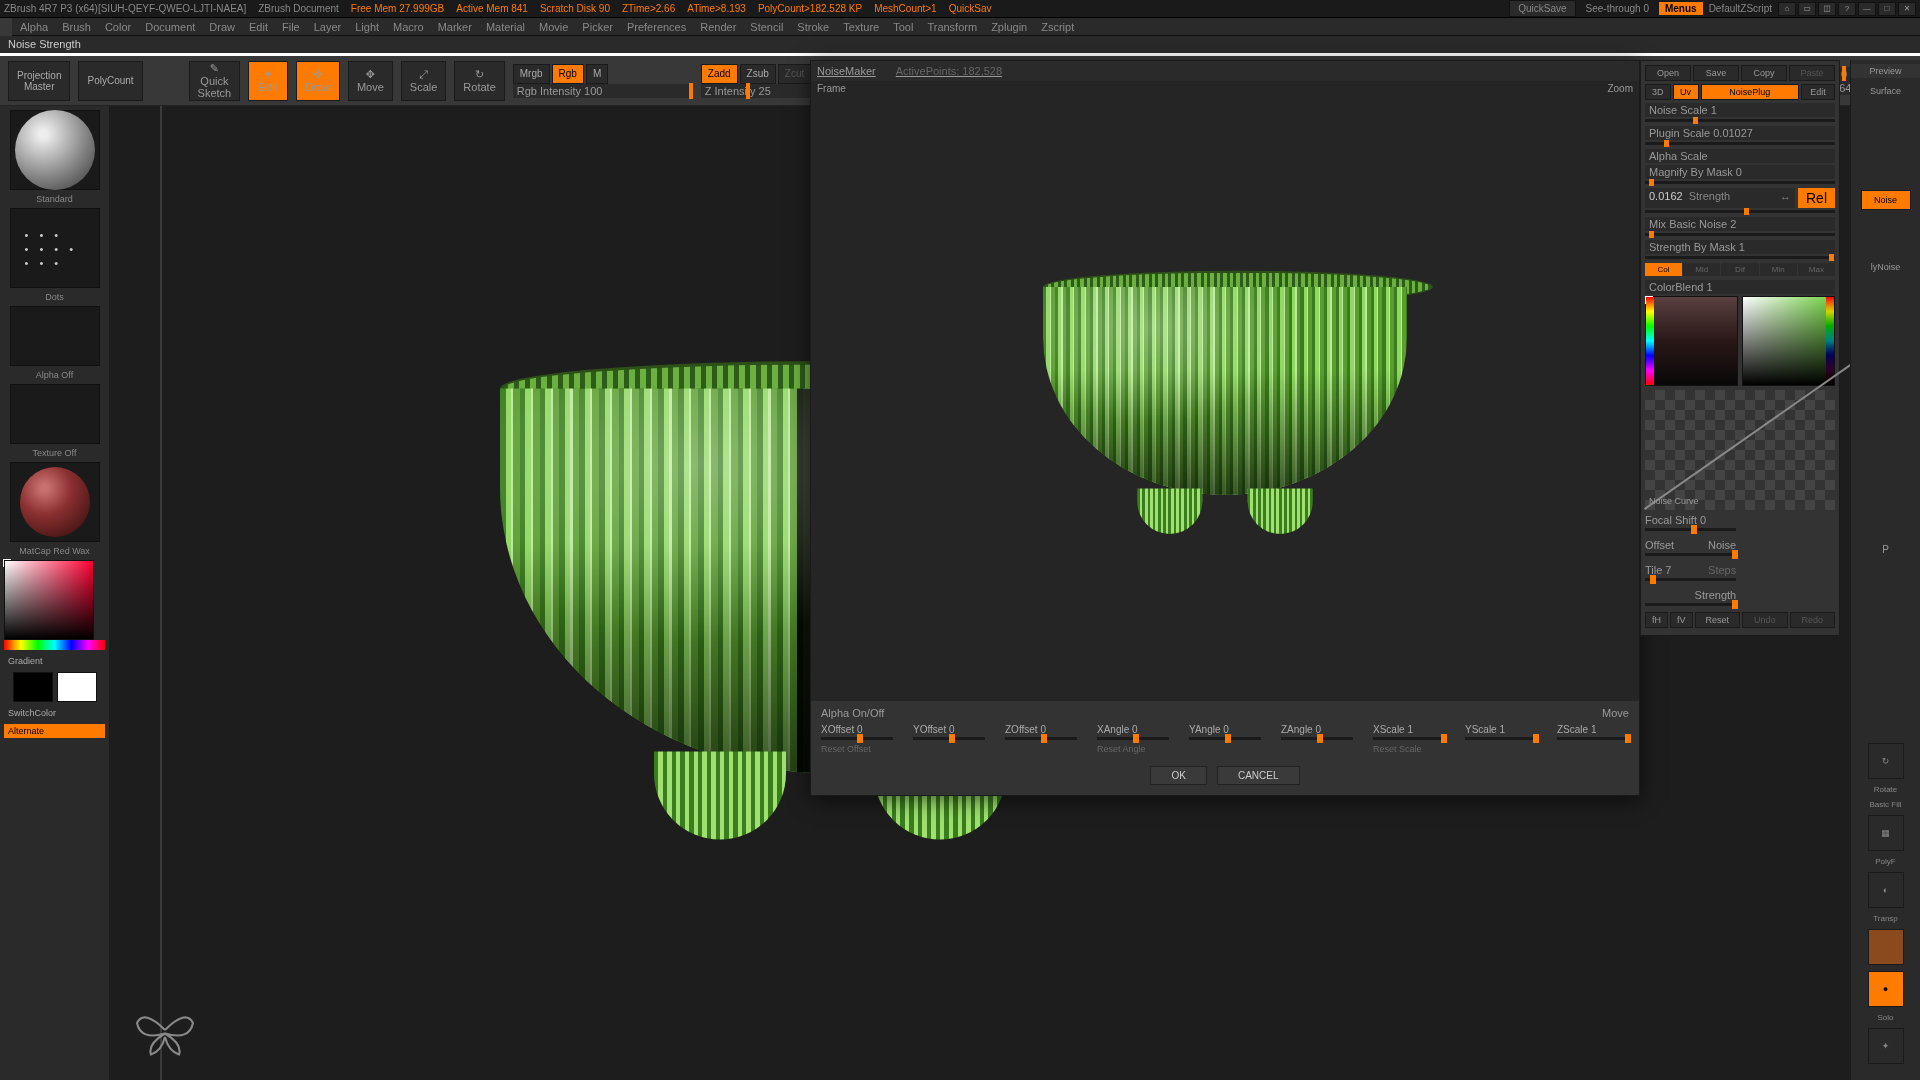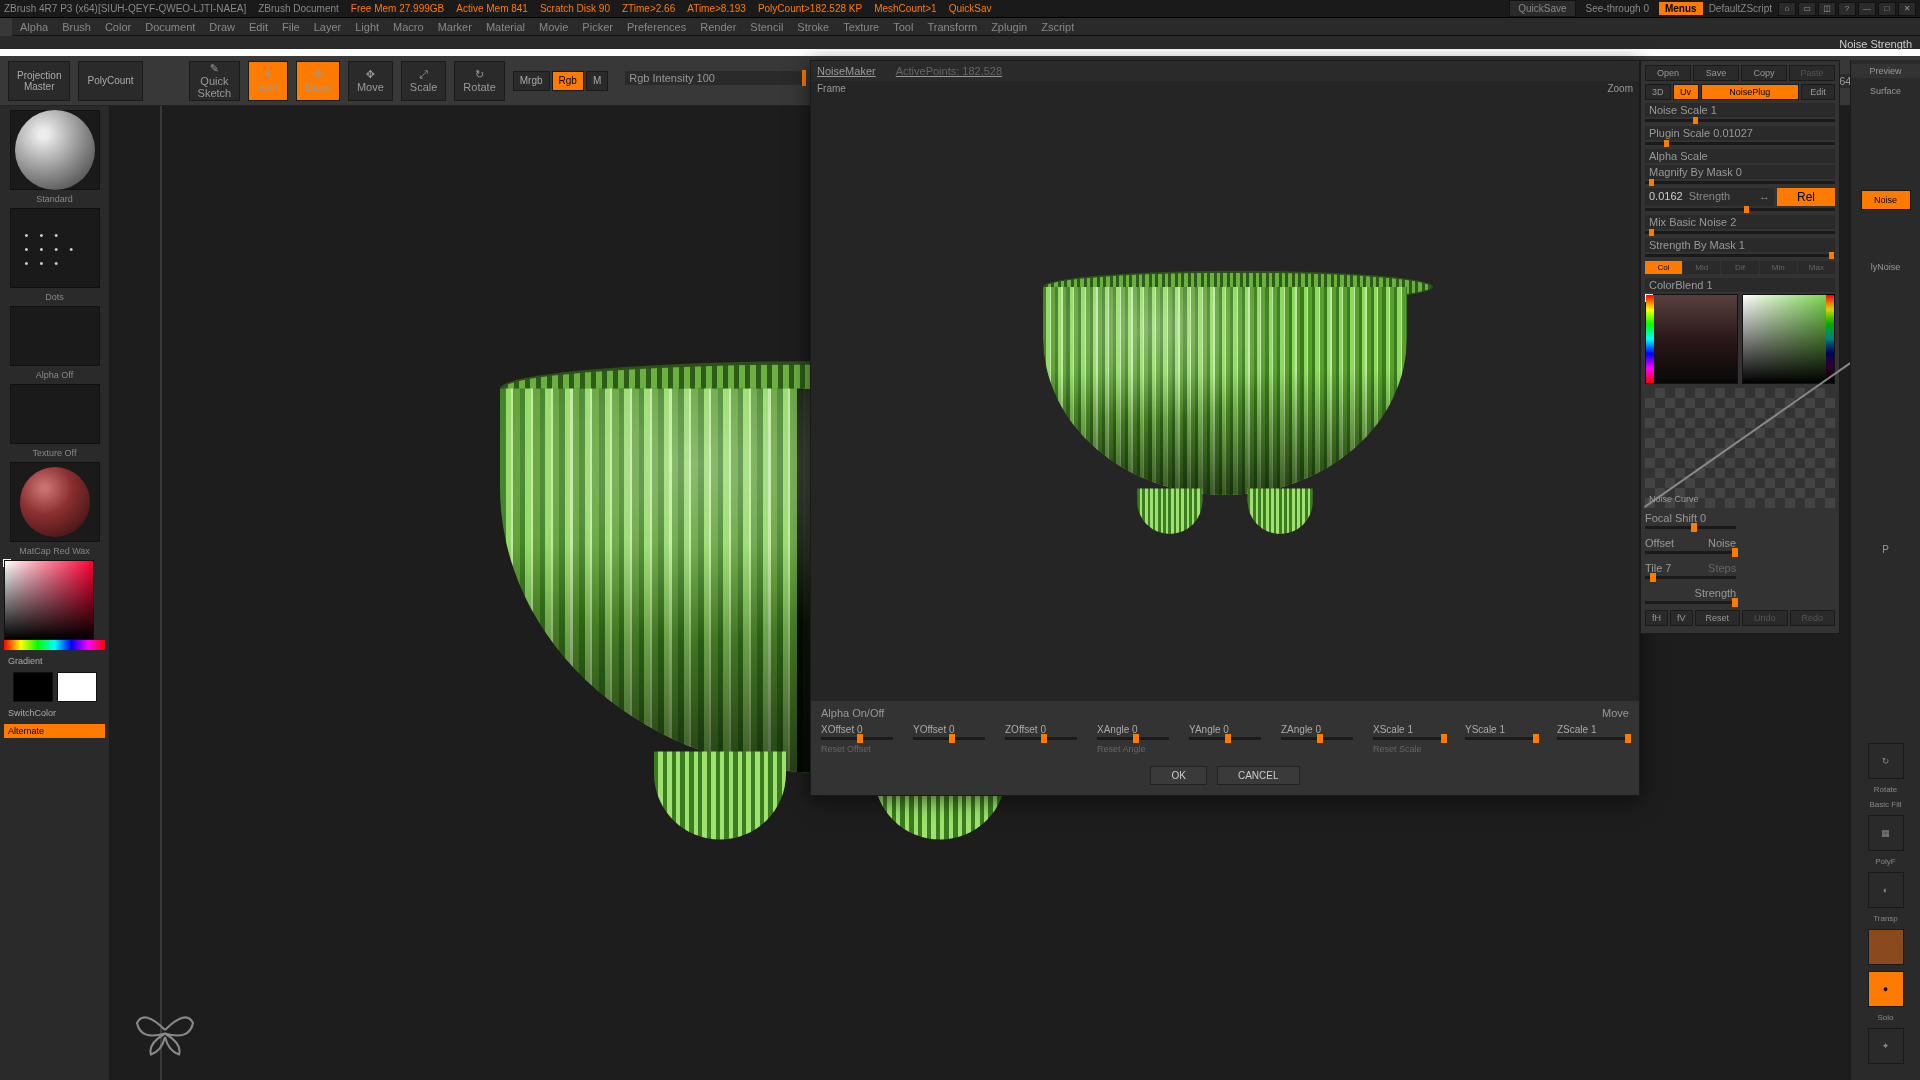--- a/index.html
+++ b/index.html
@@ -5,26 +5,26 @@
 * { margin:0; padding:0; box-sizing:border-box; font-family:Arial,sans-serif; font-size:11px; color:#999; user-select:none; }
 body { background:#383838; width:1920px; height:1080px; overflow:hidden; position:relative; }
 .topbar { height:18px; background:#1a1a1a; display:flex; align-items:center; padding:0 4px; border-bottom:1px solid #000; }
 .topbar .left { display:flex; gap:12px; flex:1; }
 .topbar .status-seg { color:#888; font-size:10px; }
 .menus-badge { background:#ff7b00; color:#000; padding:1px 6px; font-weight:bold; font-size:10px; }
 .topbar .right-icons { display:flex; gap:2px; }
 .win-btn { width:18px; height:14px; background:#2a2a2a; border:1px solid #111; display:flex; align-items:center; justify-content:center; font-size:8px; }
 .menubar { height:18px; background:#2a2a2a; display:flex; align-items:center; gap:14px; padding:0 8px; font-size:10px; border-bottom:1px solid #111;margin-left:12px; }
 .menubar span { color:#888; }
-.hint-bar { height:20px; background:#2a2a2a; padding:2px 8px; font-size:11px; color:#ccc; border-bottom:7px solid #ffffff;text-align:right; }
+.hint-bar { height:20px; background:#2a2a2a; padding:2px 8px; font-size:11px; color:#ccc; border-bottom:3px solid #ffffff; }
 .toolbar { height:50px; background:#383838; display:flex; align-items:center; gap:8px; padding:0 8px; border-bottom:1px solid #222; }
 .tool-btn { background:#2a2a2a; border:1px solid #1a1a1a; padding:4px 8px; font-size:10px; color:#aaa; text-align:center; min-width:40px; height:40px; display:flex; flex-direction:column; justify-content:center; align-items:center; }
 .tool-btn.active { background:#ff7b00; color:#000; }
 .tool-btn.small { height:20px; padding:2px 6px; min-width:30px; }
-.tool-group { display:flex; flex-direction:row; gap:17px; }
+.tool-group { display:flex; flex-direction:column; gap:0; }
 .tool-row { display:flex; gap:2px; align-items:center; }
 .tool-slider { width:180px; height:14px; background:#2a2a2a; position:relative; font-size:9px; padding:1px 4px; }
 .tool-slider .knob { position:absolute; top:-1px; width:4px; height:16px; background:#ff7b00; }
 .left-panel { position:absolute; left:0; top:106px; width:110px; height:calc(100% - 106px); background:#2a2a2a; border-right:1px solid #1a1a1a; padding:4px; display:flex; flex-direction:column; gap:4px; }
 .swatch-box { width:90px; height:80px; background:#1a1a1a; border:1px solid #111; margin:0 auto; display:flex; align-items:center; justify-content:center; position:relative; }
 .swatch-label { font-size:9px; text-align:center; color:#888; }
 .brush-preview { width:80px; height:80px; border-radius:50%; background:radial-gradient(circle at 35% 30%, #eee 5%, #bbb 30%, #888 55%, #444 90%); }
 .dots-spray { width:80px; height:60px; position:relative; }
 .dots-spray::before { content:'• • •\A • • • •\A • • •'; white-space:pre; position:absolute; top:10px; left:10px; color:#ccc; line-height:14px; letter-spacing:4px; }
 .matcap-ball { width:70px; height:70px; border-radius:50%; background:radial-gradient(circle at 35% 30%, #c97070 5%, #8b3030 40%, #3a1010 90%); }
@@ -63,21 +63,21 @@
 .side-panel { position:absolute; right:80px; top:60px; width:200px; background:#333; border:1px solid #1a1a1a; padding:4px; }
 .sp-row { display:flex; gap:2px; margin-bottom:3px; align-items:center; }
 .sp-btn { background:#2a2a2a; font-size:9px; padding:2px 6px; flex:1; text-align:center; border:1px solid #1a1a1a; }
 .sp-btn.active { background:#ff7b00; color:#000; }
 .sp-btn.dim { color:#555; }
 .sp-slider { height:14px; background:#2a2a2a; position:relative; font-size:9px; padding:1px 4px; margin-bottom:2px; display:flex; justify-content:space-between; }
 .sp-slider-track { height:3px; background:#1a1a1a; position:relative; margin-bottom:4px; }
 .sp-slider-knob { position:absolute; top:-2px; width:5px; height:7px; background:#ff7b00; }
 .sp-strength-row { display:flex; gap:3px; margin-bottom:2px; }
 .sp-strength-input { flex:1; background:#2a2a2a; font-size:9px; padding:2px 4px; display:flex; gap:6px; }
-.sp-rel { background:#ff7b00; color:#000; font-size:12px; padding:2px 20px; }
+.sp-rel { background:#ff7b00; color:#000; font-size:14px; padding:2px 8px; }
 .sp-mode-row { display:flex; gap:1px; margin-bottom:4px; }
 .sp-mode { flex:1; background:#2a2a2a; font-size:8px; padding:2px 0; text-align:center; color:#666; }
 .sp-mode.active { background:#ff7b00; color:#000; }
 .sp-colors { display:flex; gap:4px; margin-bottom:4px; }
 .sp-color-pick { flex:1; height:90px; position:relative; border:1px solid #111; }
 .sp-cp1 { background:linear-gradient(to bottom,#5a4040,#2a1818,#080808); }
 .sp-cp2 { background:linear-gradient(to right,#fff,#6fd040); position:relative; }
 .sp-cp2::after { content:''; position:absolute; inset:0; background:linear-gradient(to top,#000,transparent); }
 .sp-hue { position:absolute; right:0; top:0; width:8px; height:100%; background:linear-gradient(to bottom,red,yellow,lime,cyan,blue,magenta,red); }
 .sp-checker { height:120px; background:repeating-conic-gradient(#444 0 25%, #333 0 50%) 0 0/20px 20px; position:relative; margin-bottom:4px; }

